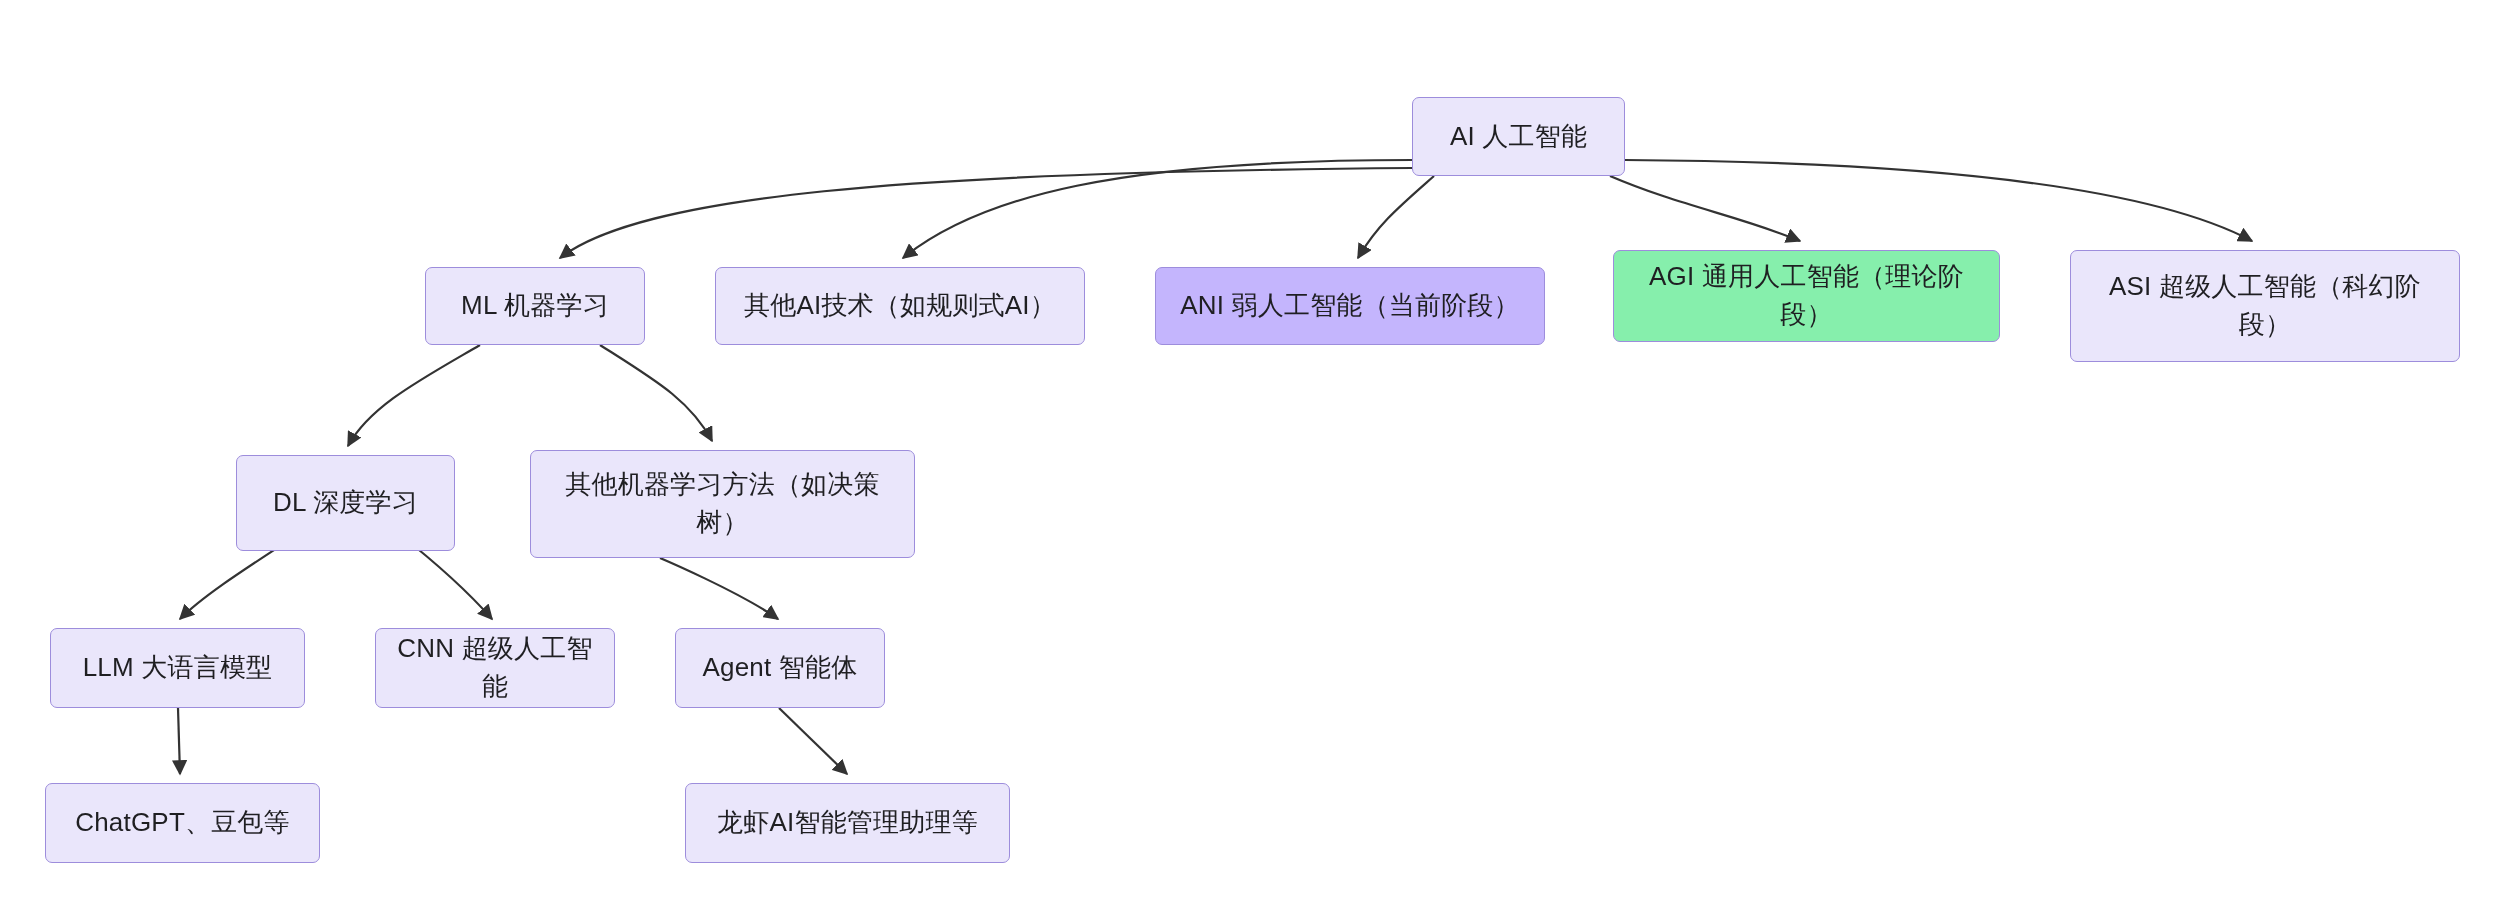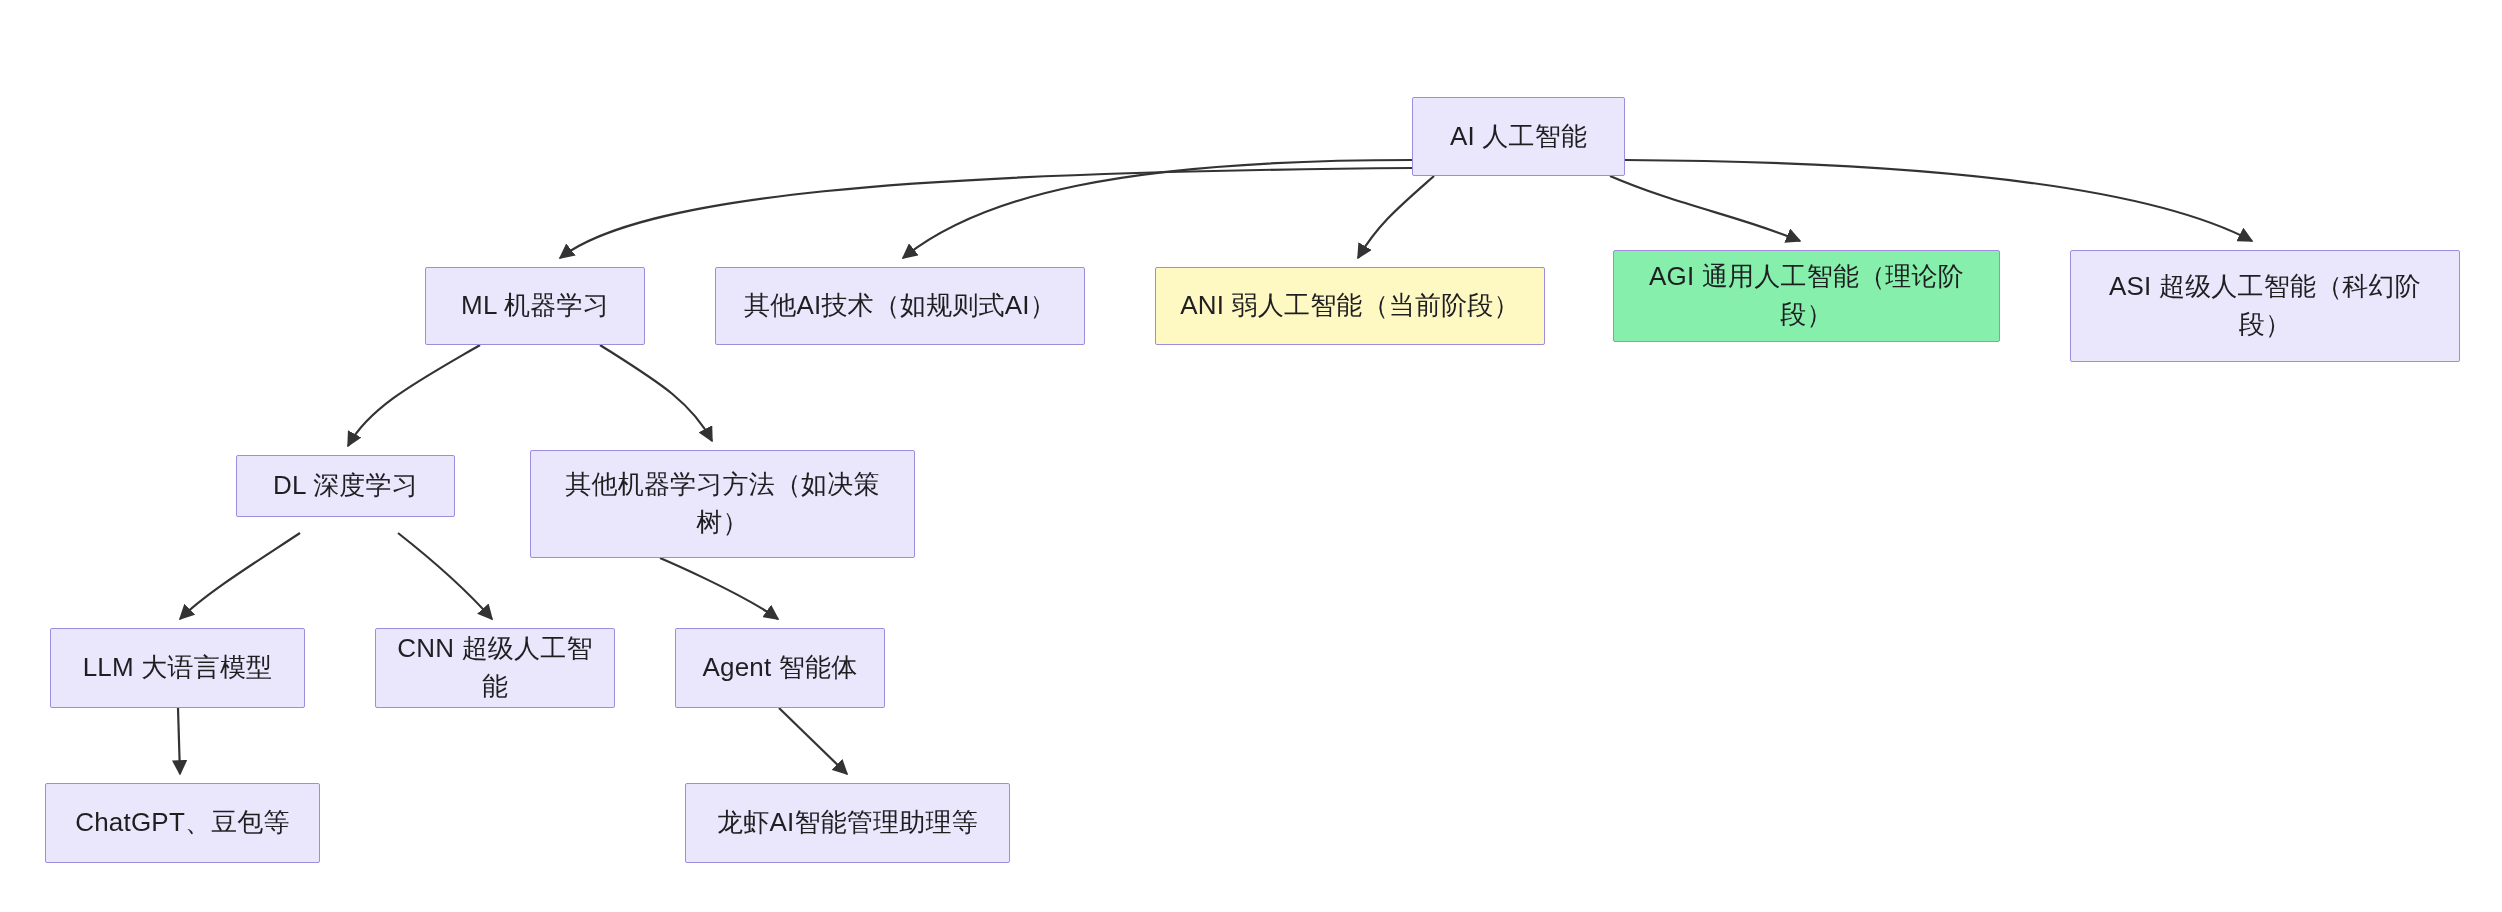--- a/index.html
+++ b/index.html
@@ -24,21 +24,21 @@
     top: 0;
     width: 2502px;
     height: 912px;
     pointer-events: none;
   }
   .node {
     position: absolute;
     box-sizing: border-box;
     background: #eae6fb;
     border: 1.6px solid #9d8ddc;
-    border-radius: 2px;
+    border-radius: 7px;
     display: flex;
     align-items: center;
     justify-content: center;
     text-align: center;
     color: #1f1f22;
     font-size: 26px;
     line-height: 1.45;
     letter-spacing: 0.2px;
     padding: 4px 14px;
   }
@@ -77,30 +77,30 @@
   <div id="nodes">
       <div class="node" style="left: 1412px; top: 97px; width: 213px; height: 79px; background: rgb(234, 230, 251); border-color: rgb(157, 141, 220); color: rgb(31, 31, 34);">
         <span class="label">AI 人工智能</span>
       </div>
       <div class="node" style="left: 425px; top: 267px; width: 220px; height: 78px; background: rgb(234, 230, 251); border-color: rgb(157, 141, 220); color: rgb(31, 31, 34); justify-content: flex-end;">
         <span class="label">ML 机器学习</span>
       </div>
       <div class="node" style="left: 715px; top: 267px; width: 370px; height: 78px; background: rgb(234, 230, 251); border-color: rgb(157, 141, 220); color: rgb(31, 31, 34);">
         <span class="label">其他AI技术（如规则式AI）</span>
       </div>
-      <div class="node" style="left: 1155px; top: 267px; width: 390px; height: 78px; background: #fef9c3; border-color: rgb(157, 141, 220); color: rgb(31, 31, 34);">
+      <div class="node" style="left: 1155px; top: 267px; width: 390px; height: 78px; background: #c4b5fd; border-color: rgb(157, 141, 220); color: rgb(31, 31, 34);">
         <span class="label">ANI 弱人工智能（当前阶段）</span>
       </div>
       <div class="node" style="left: 1613px; top: 250px; width: 387px; height: 92px; background: #86efac; border-color: rgb(157, 141, 220); color: rgb(31, 31, 34);">
         <span class="label">AGI 通用人工智能（理论阶段）</span>
       </div>
       <div class="node" style="left: 2070px; top: 250px; width: 390px; height: 112px; background: rgb(234, 230, 251); border-color: rgb(157, 141, 220); color: rgb(31, 31, 34); align-items: center;">
         <span class="label">ASI 超级人工智能（科幻阶段）</span>
       </div>
-      <div class="node" style="left: 236px; top: 455px; width: 219px; height: 62px; background: rgb(234, 230, 251); border-color: rgb(157, 141, 220); color: rgb(31, 31, 34);">
+      <div class="node" style="left: 236px; top: 455px; width: 219px; height: 96px; background: rgb(234, 230, 251); border-color: rgb(157, 141, 220); color: rgb(31, 31, 34);">
         <span class="label">DL 深度学习</span>
       </div>
       <div class="node" style="left: 530px; top: 450px; width: 385px; height: 108px; background: rgb(234, 230, 251); border-color: rgb(157, 141, 220); color: rgb(31, 31, 34);">
         <span class="label">其他机器学习方法（如决策树）</span>
       </div>
       <div class="node" style="left: 50px; top: 628px; width: 255px; height: 80px; background: rgb(234, 230, 251); border-color: rgb(157, 141, 220); color: rgb(31, 31, 34);">
         <span class="label">LLM 大语言模型</span>
       </div>
       <div class="node" style="left: 375px; top: 628px; width: 240px; height: 80px; background: rgb(234, 230, 251); border-color: rgb(157, 141, 220); color: rgb(31, 31, 34);">
         <span class="label">CNN 超级人工智能</span>

